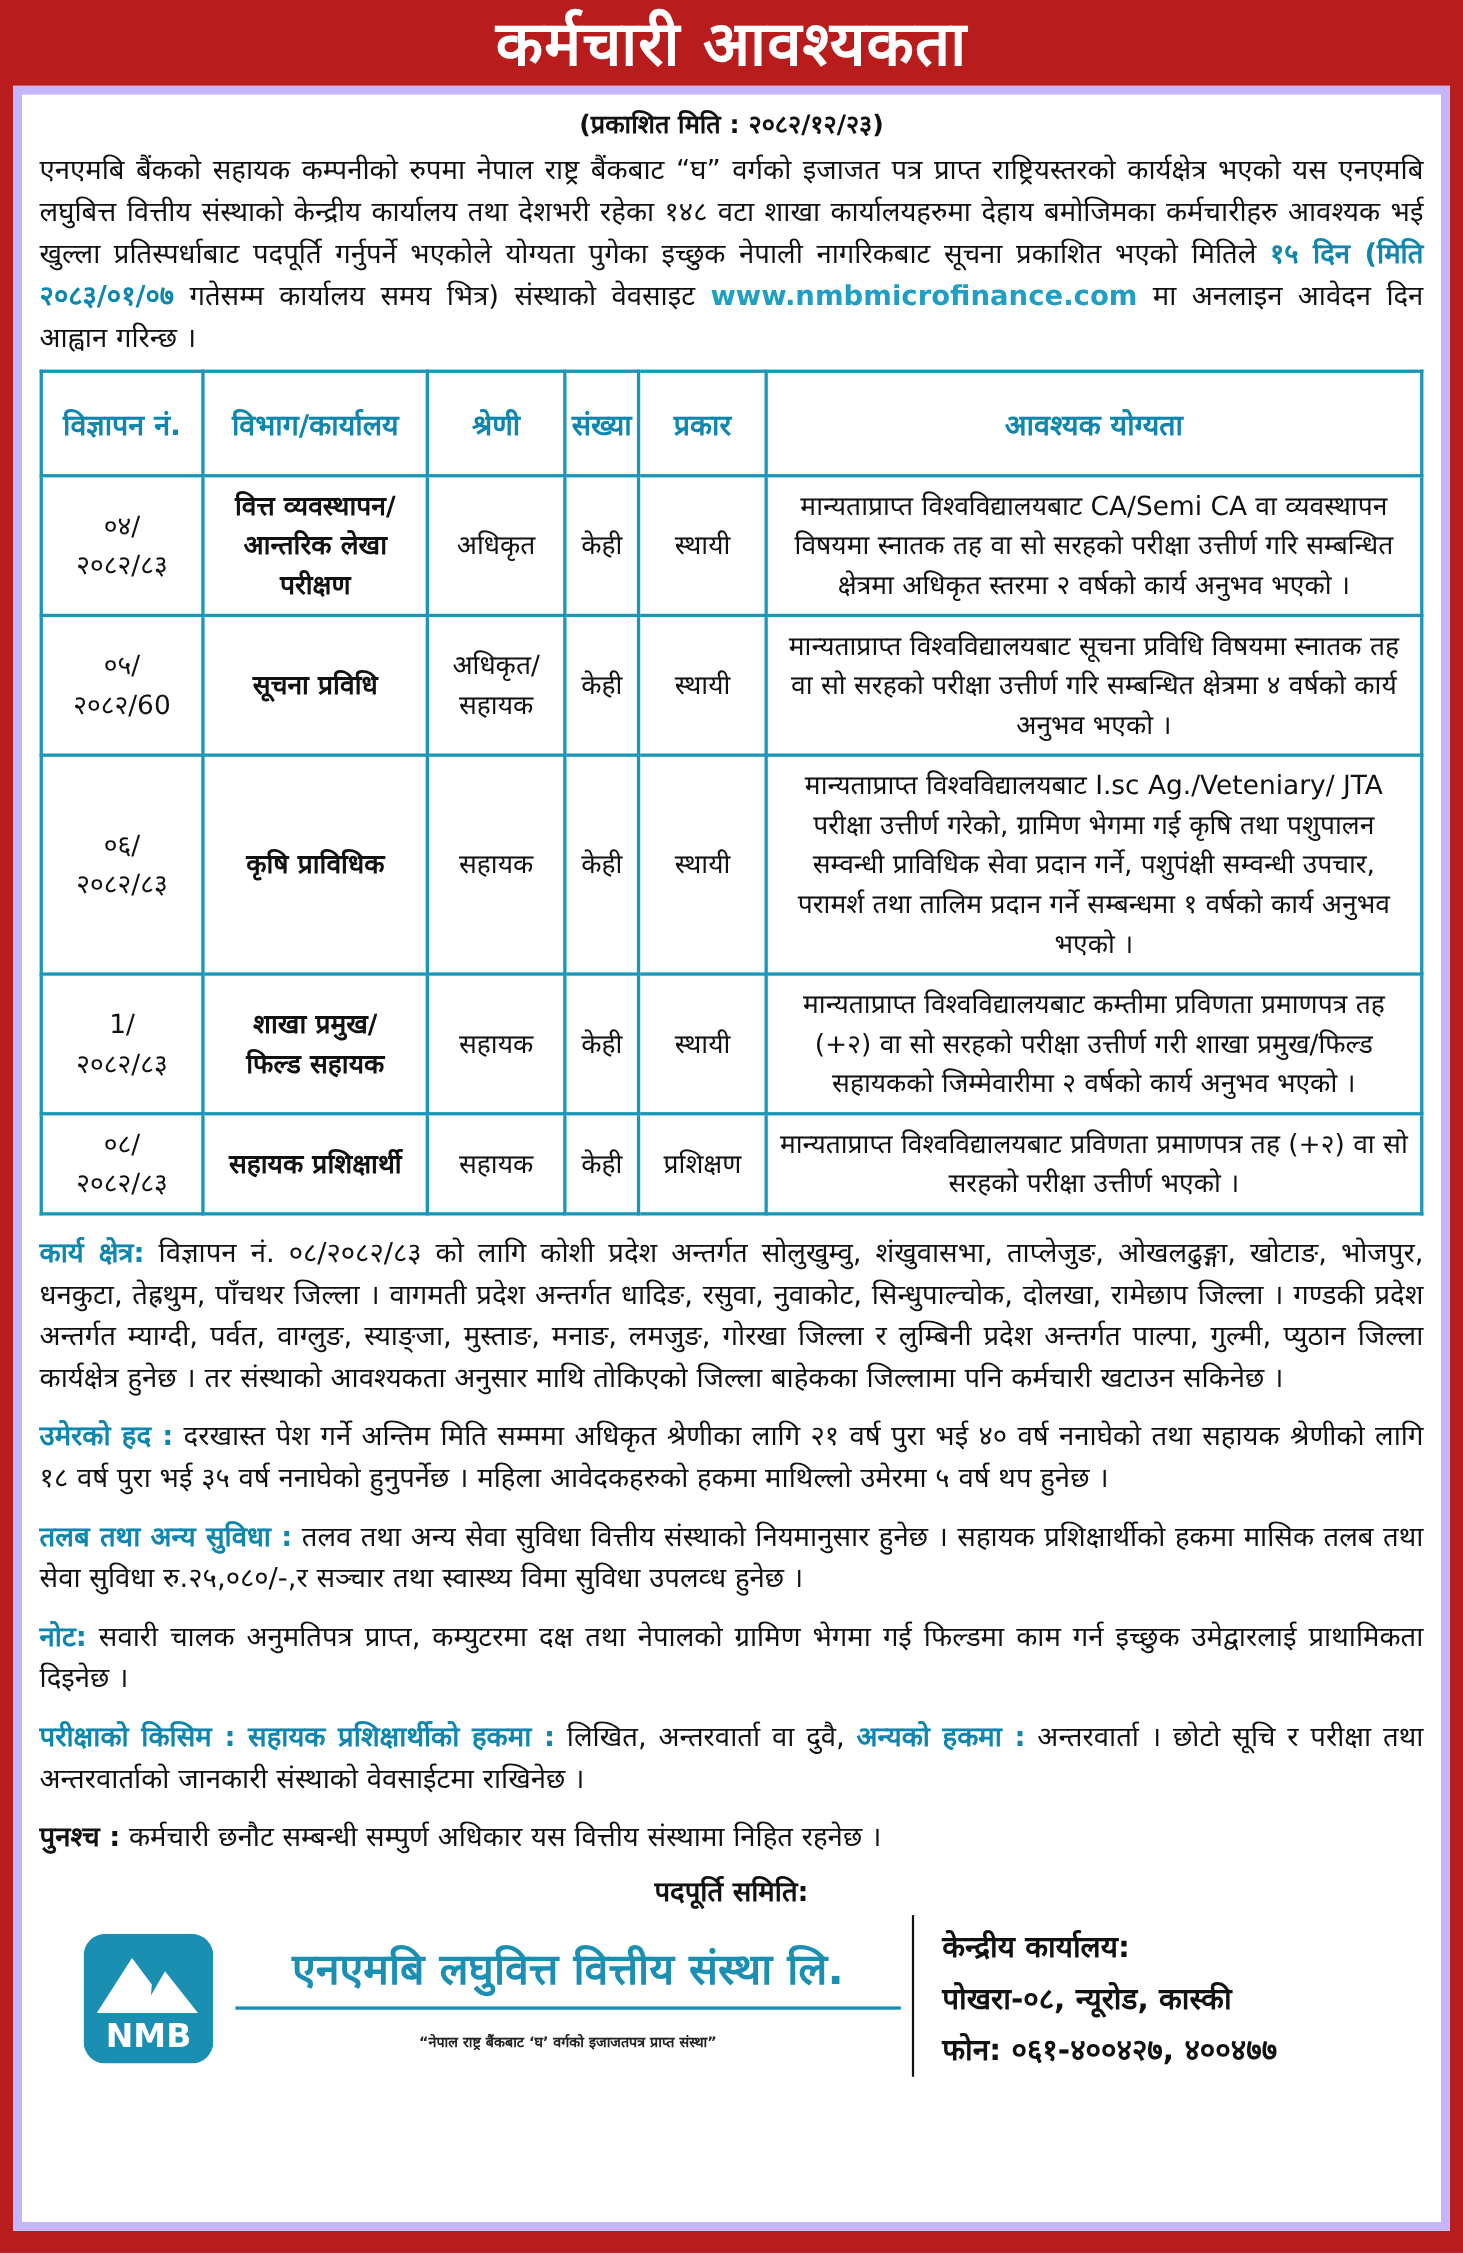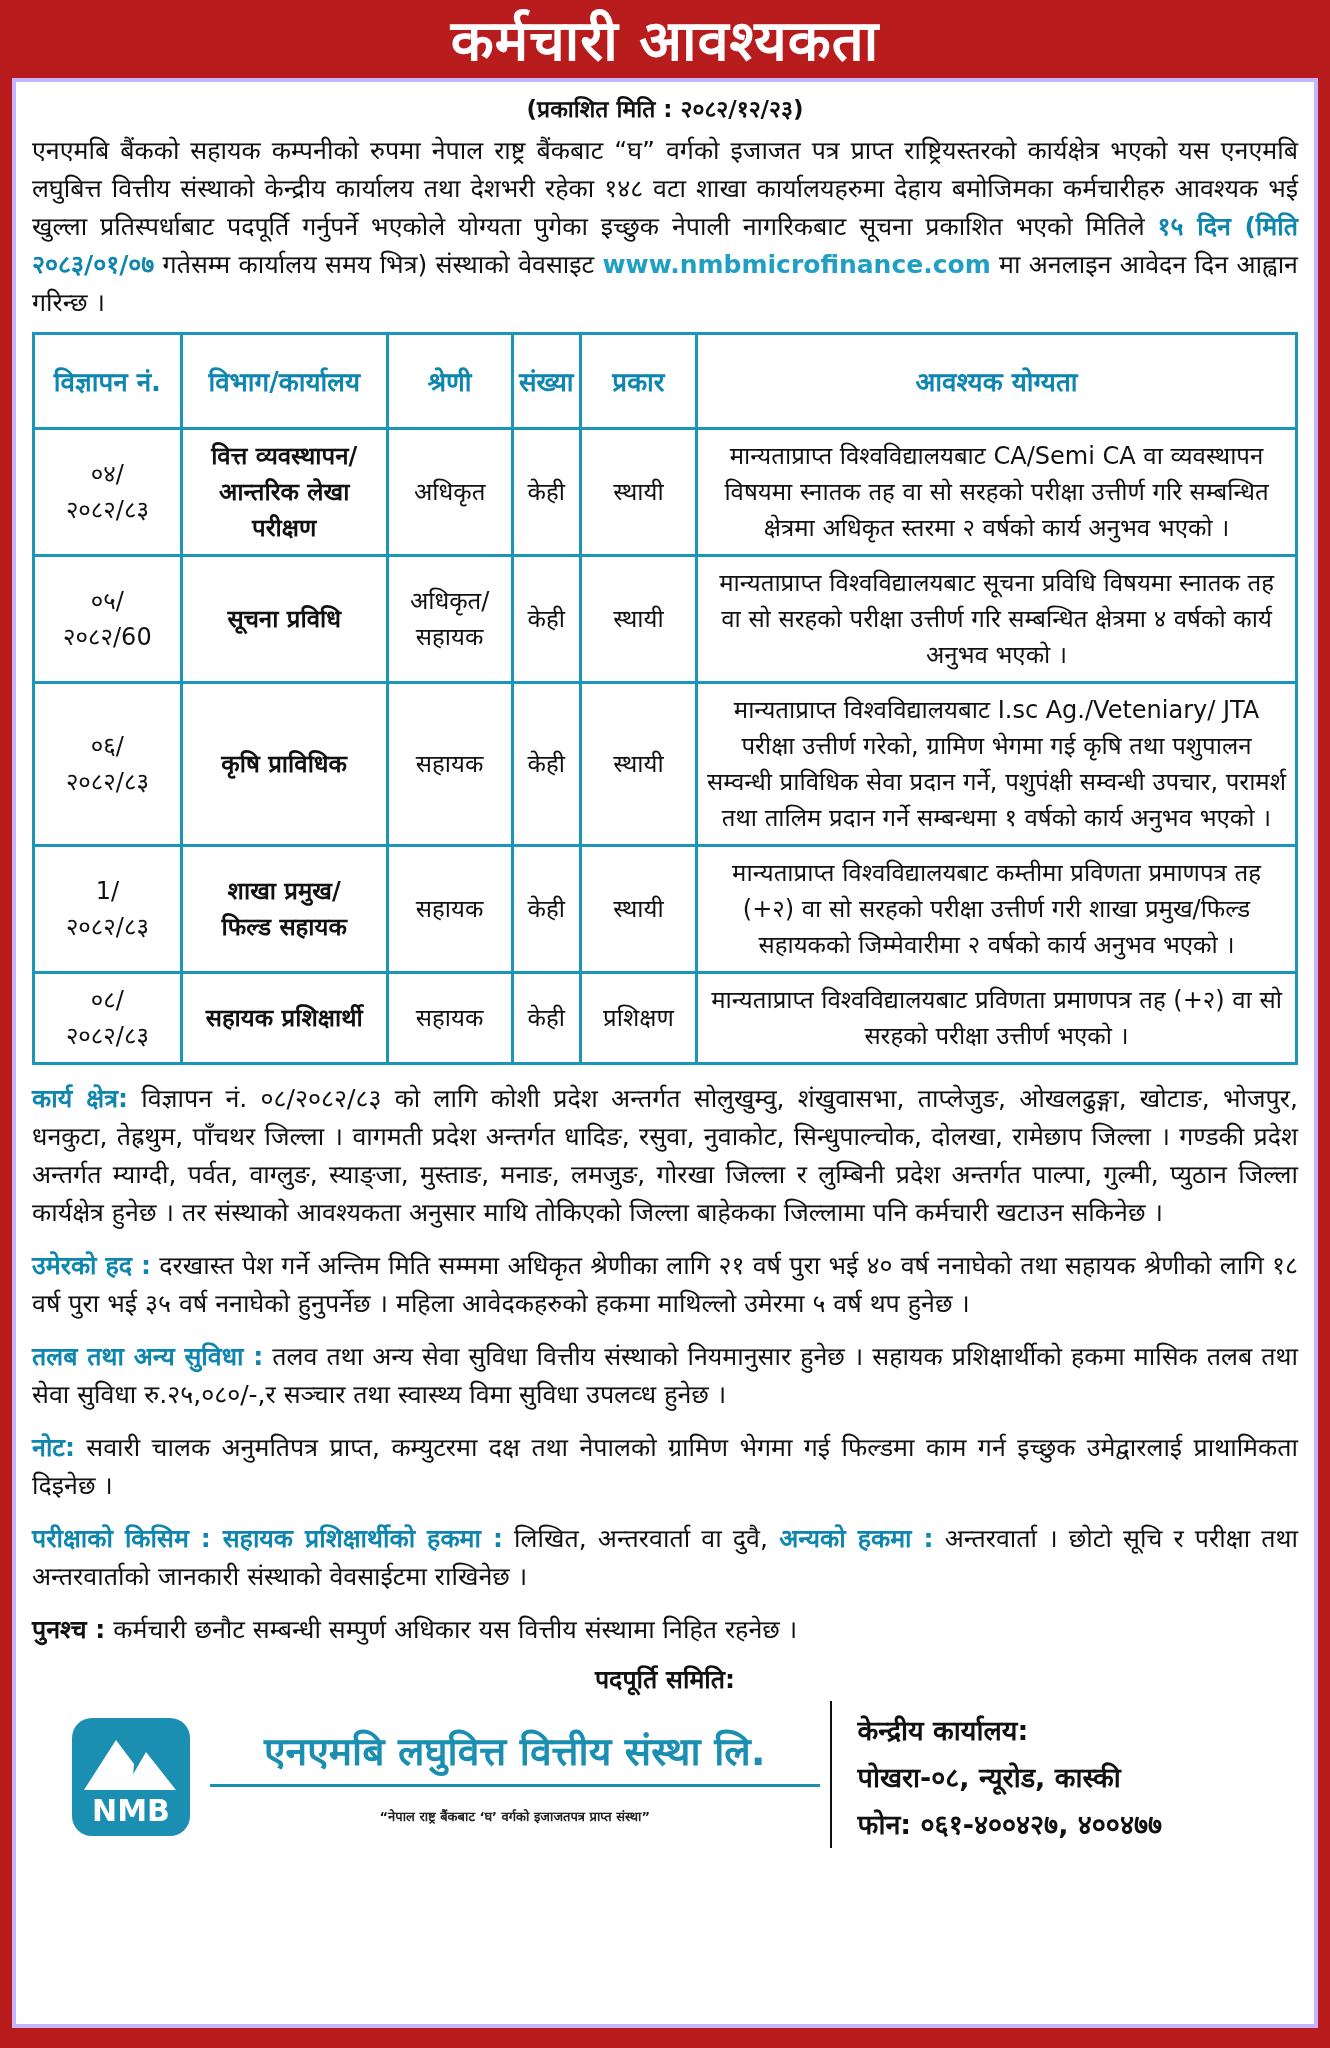--- a/index.html
+++ b/index.html
@@ -20,21 +20,21 @@
     color: #ffffff;
     font-size: 56px;
     font-weight: bold;
     text-align: center;
     letter-spacing: 1px;
     line-height: 66px;
     height: 70px;
   }
   .content-box {
     background: #ffffff;
-    border: 4px solid #c4b5fd;
+    border: 8px solid #c4b5fd;
     height: 1950px;
     padding: 8px 16px 6px 16px;
     overflow: hidden;
   }
   .date-line {
     text-align: center;
     font-weight: bold;
     font-size: 23px;
     margin: 2px 0 8px 0;
   }

